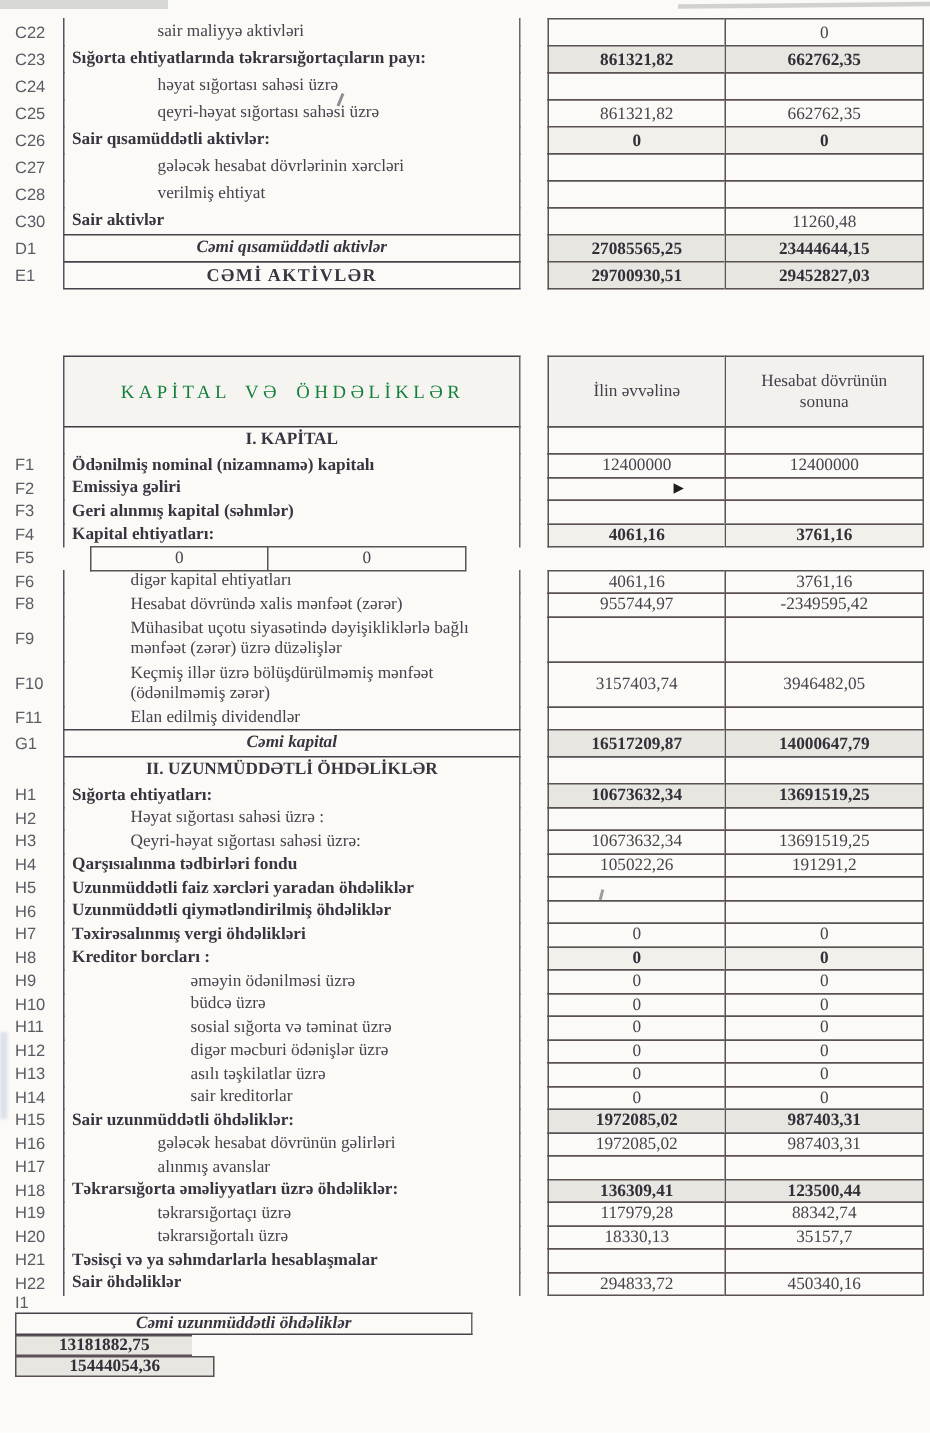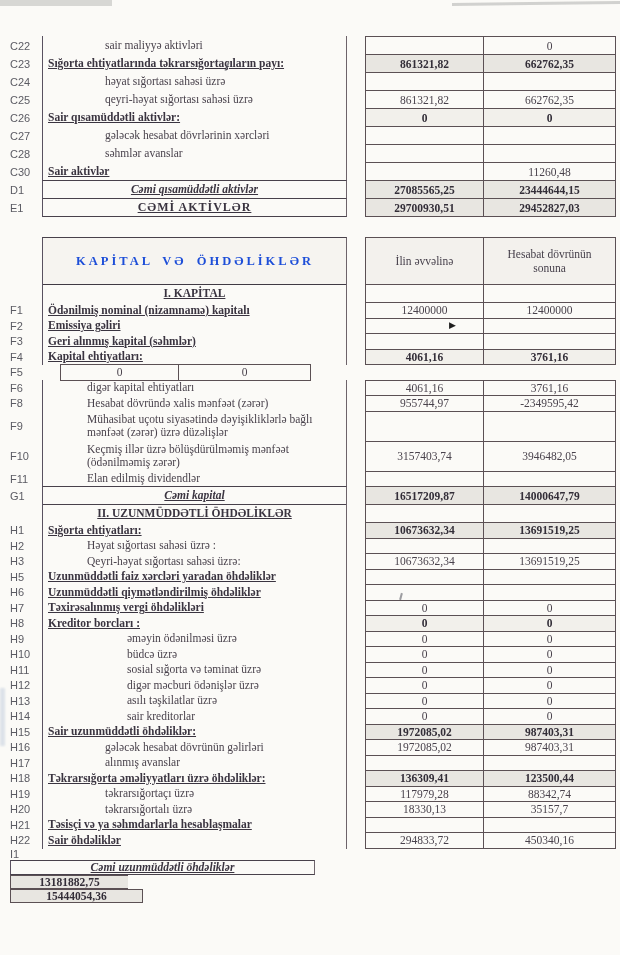--- a/index.html
+++ b/index.html
@@ -7,21 +7,21 @@
         font-family:"Liberation Serif", serif;color:#49424c;}
   
   .art{position:absolute;pointer-events:none;}
   .art-tl{left:0;top:0;width:112px;height:6px;background:#cbcbc8;opacity:.75;}
   .art-tr{left:452px;top:2px;width:168px;height:3px;background:#c7c7c4;transform:rotate(-.6deg);opacity:.8;}
   .art-tick1{left:226px;top:62px;width:2px;height:9px;background:#8d8d93;transform:rotate(22deg);}
   .art-tick2{left:400px;top:593px;width:2px;height:7px;background:#9d9da1;transform:rotate(15deg);}
   .art-smear{left:0;top:688px;width:5px;height:58px;background:#c4cede;opacity:.55;filter:blur(1px);}
 
   .tbl{position:absolute;left:10px;width:606px;}
-  .t1{top:12px;margin-top:24px;}
+  .t1{top:12px;}
   .t2{top:237px;}
   .row{display:flex;align-items:stretch;}
   .row + .row{margin-top:-1px;}
   .t1 .row{height:19px;}
   .t2 .row{height:16.5px;}
   .t2 .row.hdr{height:48px;}
   .t2 .row.sec{height:19px;}
   .t2 .row.tall{height:31px;}
   .t2 .row.g1{height:19px;}
   .t2 .row.i1{height:20px;flex-direction:column;}
@@ -31,36 +31,36 @@
   .desc{width:305px;flex:none;box-sizing:border-box;display:flex;align-items:center;
         border-left:1px solid #595160;border-right:1px solid #6d636a;
         font-size:11.5px;line-height:1.15;padding-left:5px;padding-right:4px;}
   .gapc{width:18px;flex:none;}
   .v1{width:118px;flex:none;box-sizing:border-box;display:flex;align-items:center;justify-content:center;
       border:1px solid #5b5054;border-right:none;font-size:11.5px;position:relative;text-align:left;}
   .v2{width:133px;flex:none;box-sizing:border-box;display:flex;align-items:center;justify-content:center;
       border:1px solid #5b5054;font-size:11.5px;text-align:center;}
 
   
-  .b{font-weight:bold;color:#3a3440;text-decoration:underline;}
+  .b{font-weight:bold;color:#3a3440;}
   .ctr{justify-content:center;text-align:center;padding-left:4px;}
   .it{font-style:italic;}
   .caps{letter-spacing:1px;font-size:12px;text-align:center;}
   .ind1{padding-left:44px;}
   .ind2{padding-left:62px;}
   .ind3{padding-left:84px;}
   .box{border-top:1px solid #48414b;border-bottom:1px solid #48414b;}
 
   
   .vb{font-weight:bold;color:#332e38;}
   .shade{background:#e8e6e1;}
   .lshade{background:#f2f0eb;}
 
   
-  .hdrTitle{justify-content:center;text-align:left;font-weight:bold;font-size:12.5px;color:#1d4ed8;
+  .hdrTitle{justify-content:center;text-align:left;font-weight:normal;font-size:12.5px;color:#15803d;
             letter-spacing:3px;word-spacing:4px;background:#f6f4f0;
             border-top:1px solid #48414b;border-bottom:1.5px solid #403a44;}
   .hdrc{font-size:11.5px;line-height:1.25;background:#f3f1ed;padding:0 12px;color:#453f4a;
         border-bottom-width:1.5px;border-bottom-color:#403a44;}
 
   .mark{font-size:9px;color:#1d1d1d;transform:translateX(28px);line-height:1;}
 </style>
 </head>
 <body>
 
@@ -109,21 +109,21 @@
       </div>
       <div class="row ">
         <div class="code">C27</div>
         <div class="desc ind2">gələcək hesabat dövrlərinin xərcləri</div>
         <div class="gapc"></div>
         <div class="v1 "></div>
         <div class="v2 "></div>
       </div>
       <div class="row ">
         <div class="code">C28</div>
-        <div class="desc ind2">səhmlər  avanslar</div>
+        <div class="desc ind2">verilmiş  ehtiyat</div>
         <div class="gapc"></div>
         <div class="v1 "></div>
         <div class="v2 "></div>
       </div>
       <div class="row ">
         <div class="code">C30</div>
         <div class="desc b">Sair aktivlər</div>
         <div class="gapc"></div>
         <div class="v1 "></div>
         <div class="v2 ">11260,48</div>
@@ -259,20 +259,27 @@
         <div class="v2 "></div>
       </div>
       <div class="row ">
         <div class="code">H3</div>
         <div class="desc ind1">Qeyri-həyat sığortası sahəsi üzrə:</div>
         <div class="gapc"></div>
         <div class="v1 ">10673632,34</div>
         <div class="v2 ">13691519,25</div>
       </div>
       <div class="row ">
+        <div class="code">H4</div>
+        <div class="desc b">Qarşısıalınma tədbirləri fondu</div>
+        <div class="gapc"></div>
+        <div class="v1 ">105022,26</div>
+        <div class="v2 ">191291,2</div>
+      </div>
+      <div class="row ">
         <div class="code">H5</div>
         <div class="desc b">Uzunmüddətli faiz xərcləri yaradan öhdəliklər</div>
         <div class="gapc"></div>
         <div class="v1 "></div>
         <div class="v2 "></div>
       </div>
       <div class="row ">
         <div class="code">H6</div>
         <div class="desc b">Uzunmüddətli qiymətləndirilmiş öhdəliklər</div>
         <div class="gapc"></div>

